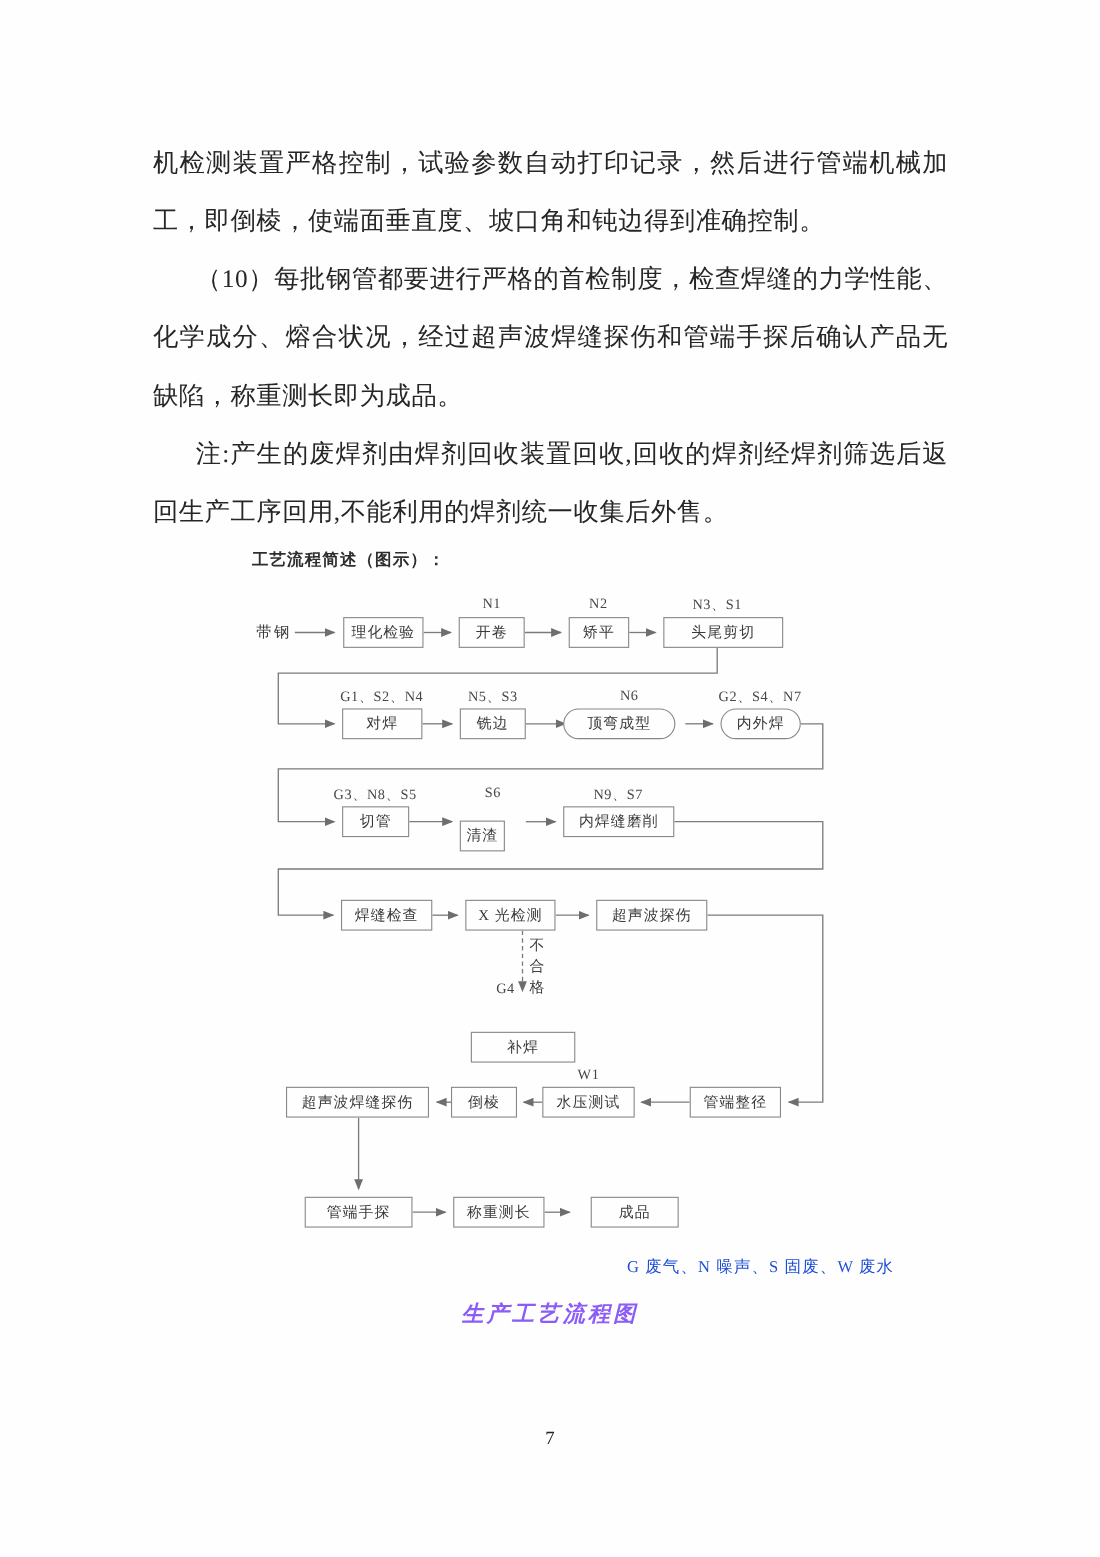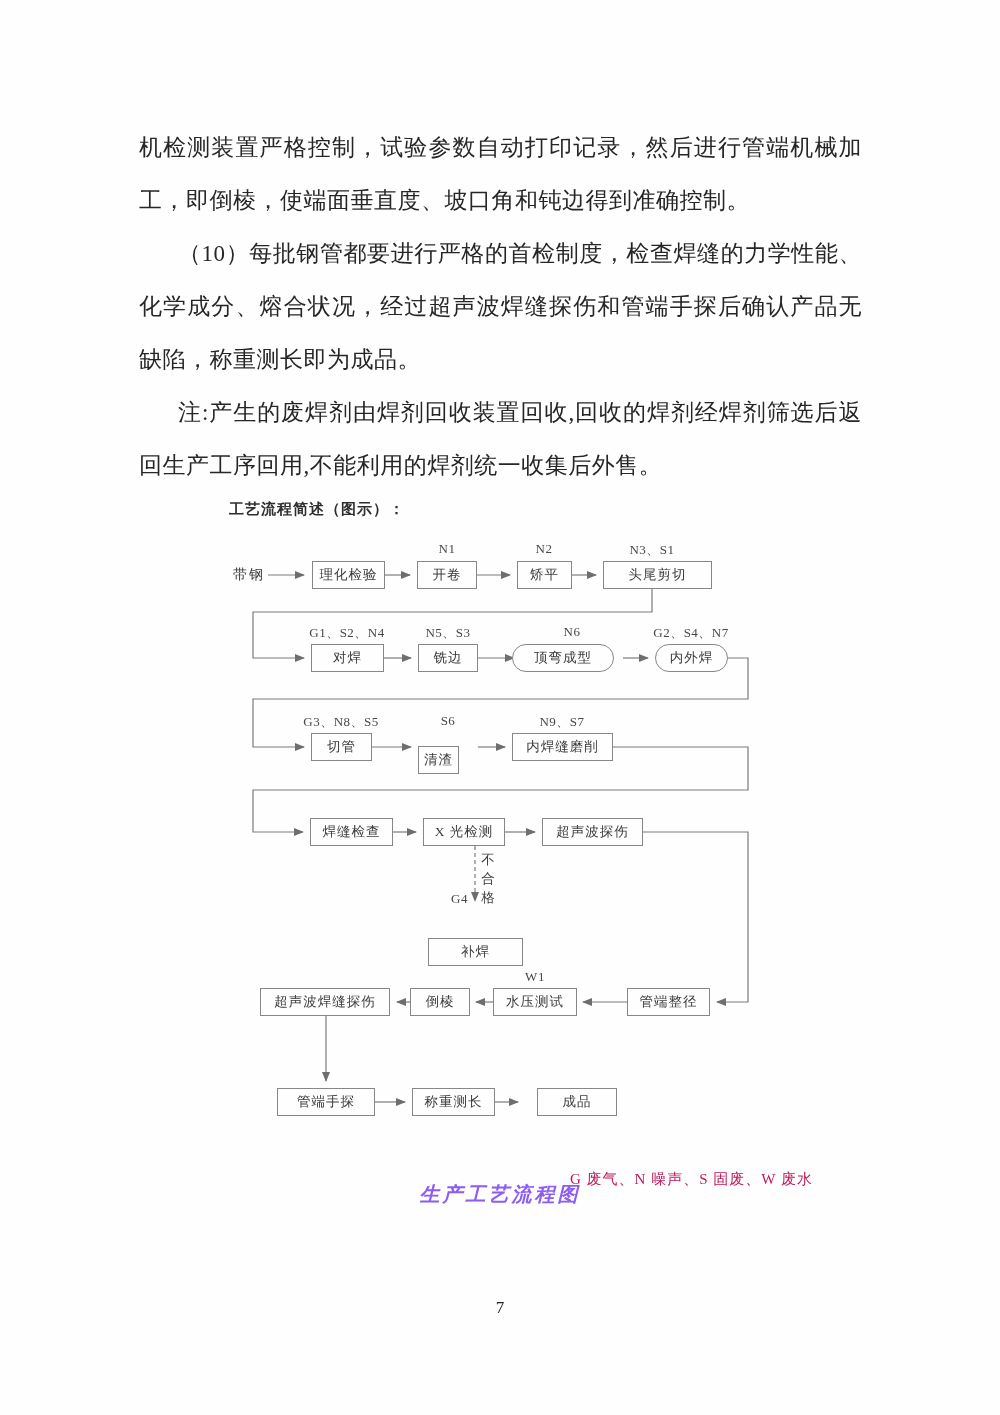--- a/index.html
+++ b/index.html
@@ -53,21 +53,21 @@
     font-size:14px;color:#3a3a3a;letter-spacing:2px;
   }
   .fc-reject{
     position:absolute;left:480px;top:850px;
     width:16px;
     font-size:13.5px;line-height:19px;color:#3f3f3f;
     word-break:break-all;text-align:center;
   }
   .fc-legend{
     position:absolute;left:570px;top:1142px;
-    font-size:15px;color:#be185d;letter-spacing:1px;margin-top:28px;
+    font-size:15px;color:#1d4ed8;letter-spacing:1px;
   }
   .figure-caption{
     position:absolute;left:0;top:1181px;width:1000px;
     text-align:center;
     font-size:20px;font-style:italic;font-weight:bold;
     color:#8b5cf6;letter-spacing:3px;
   }
   .page-number{
     position:absolute;left:0;top:1298px;width:1000px;
     text-align:center;

